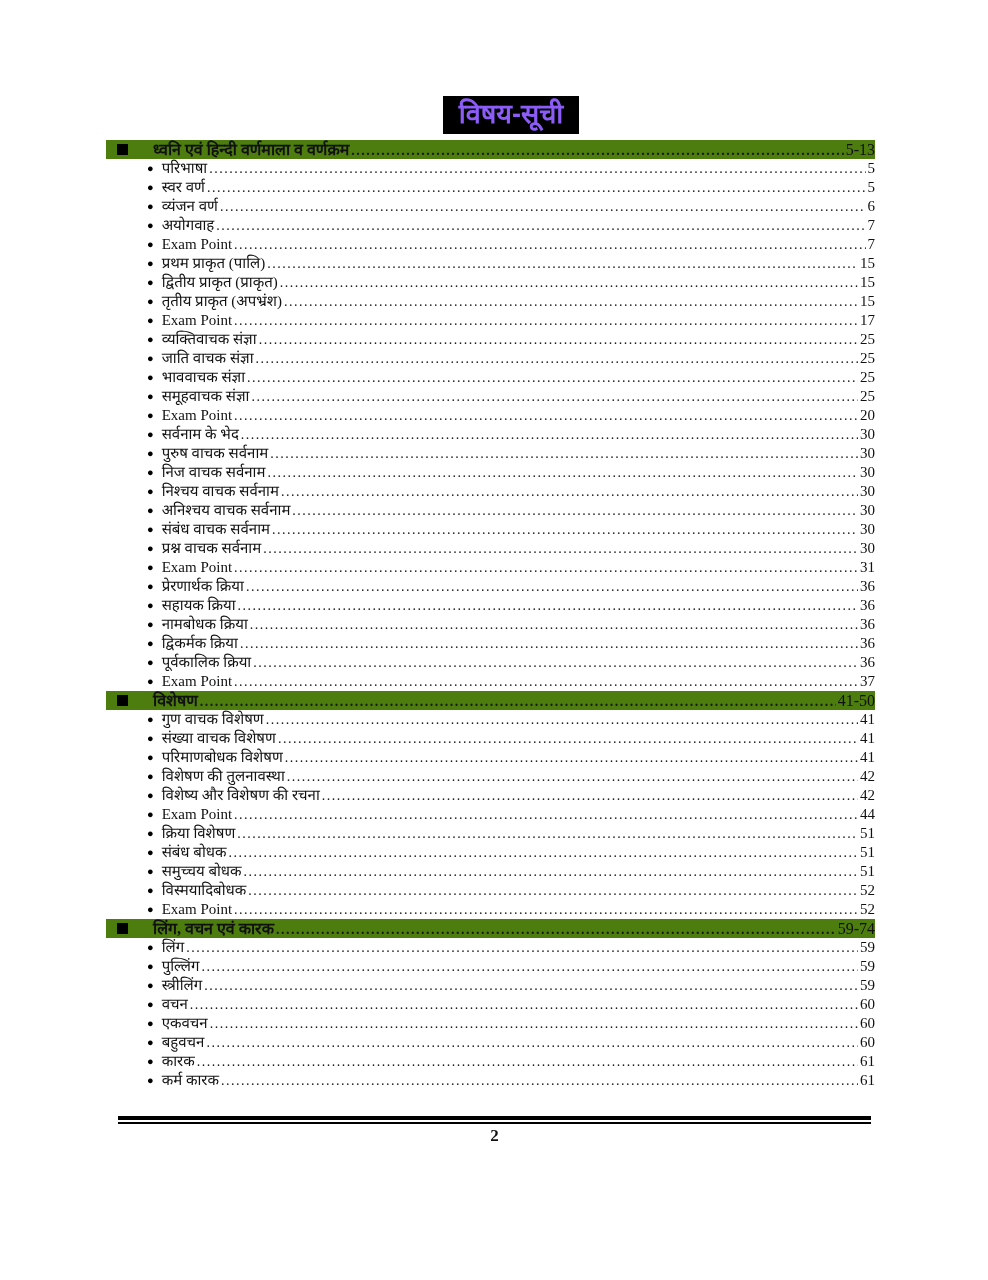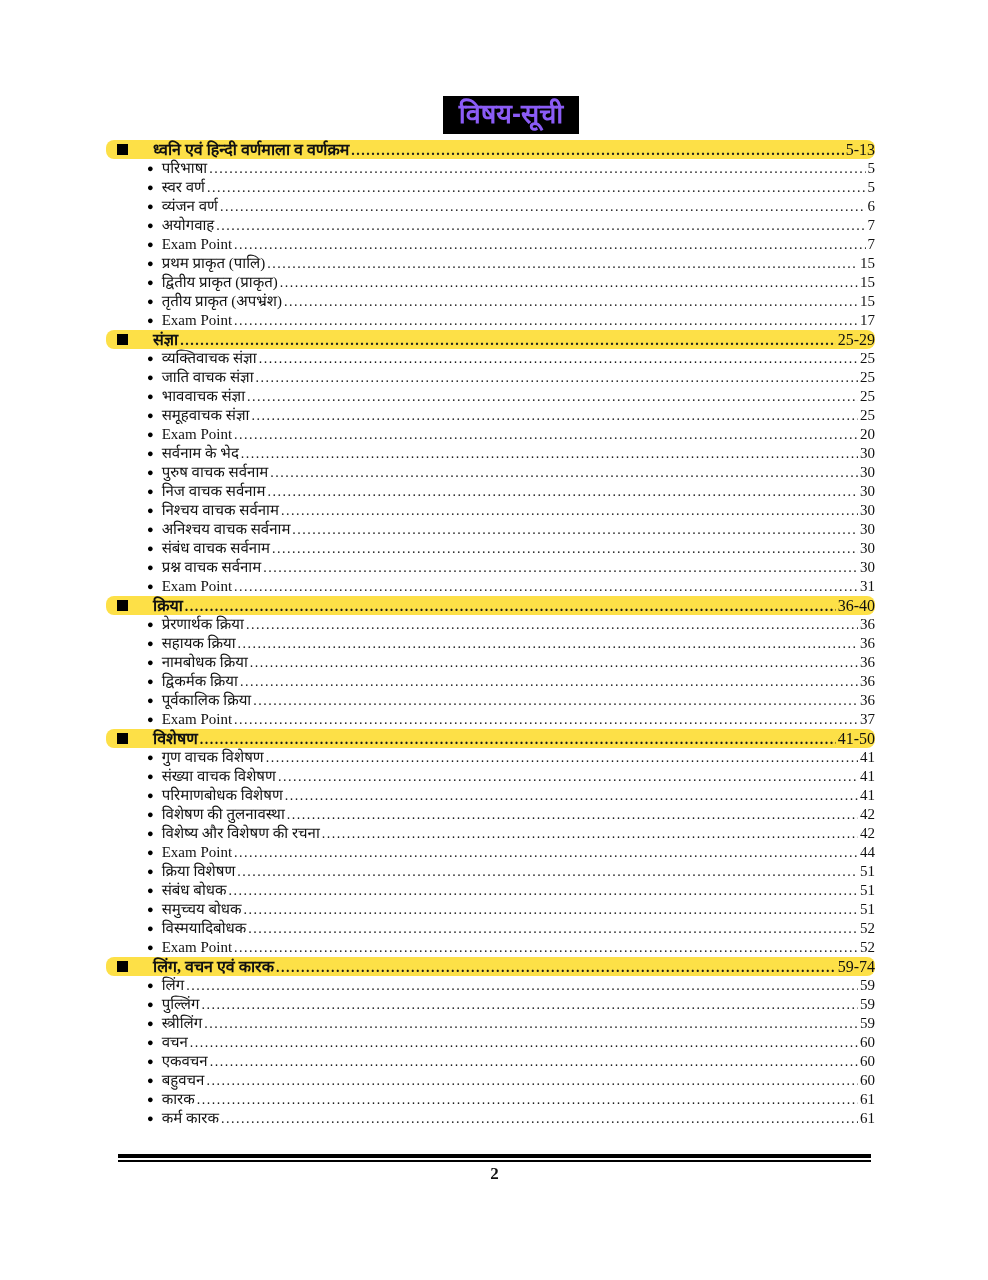--- a/index.html
+++ b/index.html
@@ -40,24 +40,23 @@
   }
   .row {
     display: flex;
     align-items: baseline;
     height: 19px;
     line-height: 19px;
     font-size: 15px;
     white-space: nowrap;
   }
   .section-row {
-    background: #fde047;
+    background: #4d7c0f;
     font-weight: bold;
     font-size: 16px;
-    border-radius: 8px;
   }
   .sq-bullet {
     flex: none;
     width: 11px;
     height: 11px;
     background: #000000;
     align-self: center;
     margin: 0 25px 0 11px;
   }
   .item-row {
@@ -183,26 +182,20 @@
         <span class="label">तृतीय प्राकृत (अपभ्रंश)</span>
         <span class="dots"></span>
         <span class="pg">15</span>
       </div>
       <div class="row item-row">
         <span class="circle-bullet">●</span>
         <span class="label">Exam Point</span>
         <span class="dots"></span>
         <span class="pg">17</span>
       </div>
-      <div class="row section-row">
-        <span class="sq-bullet"></span>
-        <span class="label">संज्ञा</span>
-        <span class="dots"></span>
-        <span class="pg">25-29</span>
-      </div>
       <div class="row item-row">
         <span class="circle-bullet">●</span>
         <span class="label">व्यक्तिवाचक संज्ञा</span>
         <span class="dots"></span>
         <span class="pg">25</span>
       </div>
       <div class="row item-row">
         <span class="circle-bullet">●</span>
         <span class="label">जाति वाचक संज्ञा</span>
         <span class="dots"></span>
@@ -266,26 +259,20 @@
         <span class="circle-bullet">●</span>
         <span class="label">प्रश्न वाचक सर्वनाम</span>
         <span class="dots"></span>
         <span class="pg">30</span>
       </div>
       <div class="row item-row">
         <span class="circle-bullet">●</span>
         <span class="label">Exam Point</span>
         <span class="dots"></span>
         <span class="pg">31</span>
-      </div>
-      <div class="row section-row">
-        <span class="sq-bullet"></span>
-        <span class="label">क्रिया</span>
-        <span class="dots"></span>
-        <span class="pg">36-40</span>
       </div>
       <div class="row item-row">
         <span class="circle-bullet">●</span>
         <span class="label">प्रेरणार्थक क्रिया</span>
         <span class="dots"></span>
         <span class="pg">36</span>
       </div>
       <div class="row item-row">
         <span class="circle-bullet">●</span>
         <span class="label">सहायक क्रिया</span>

